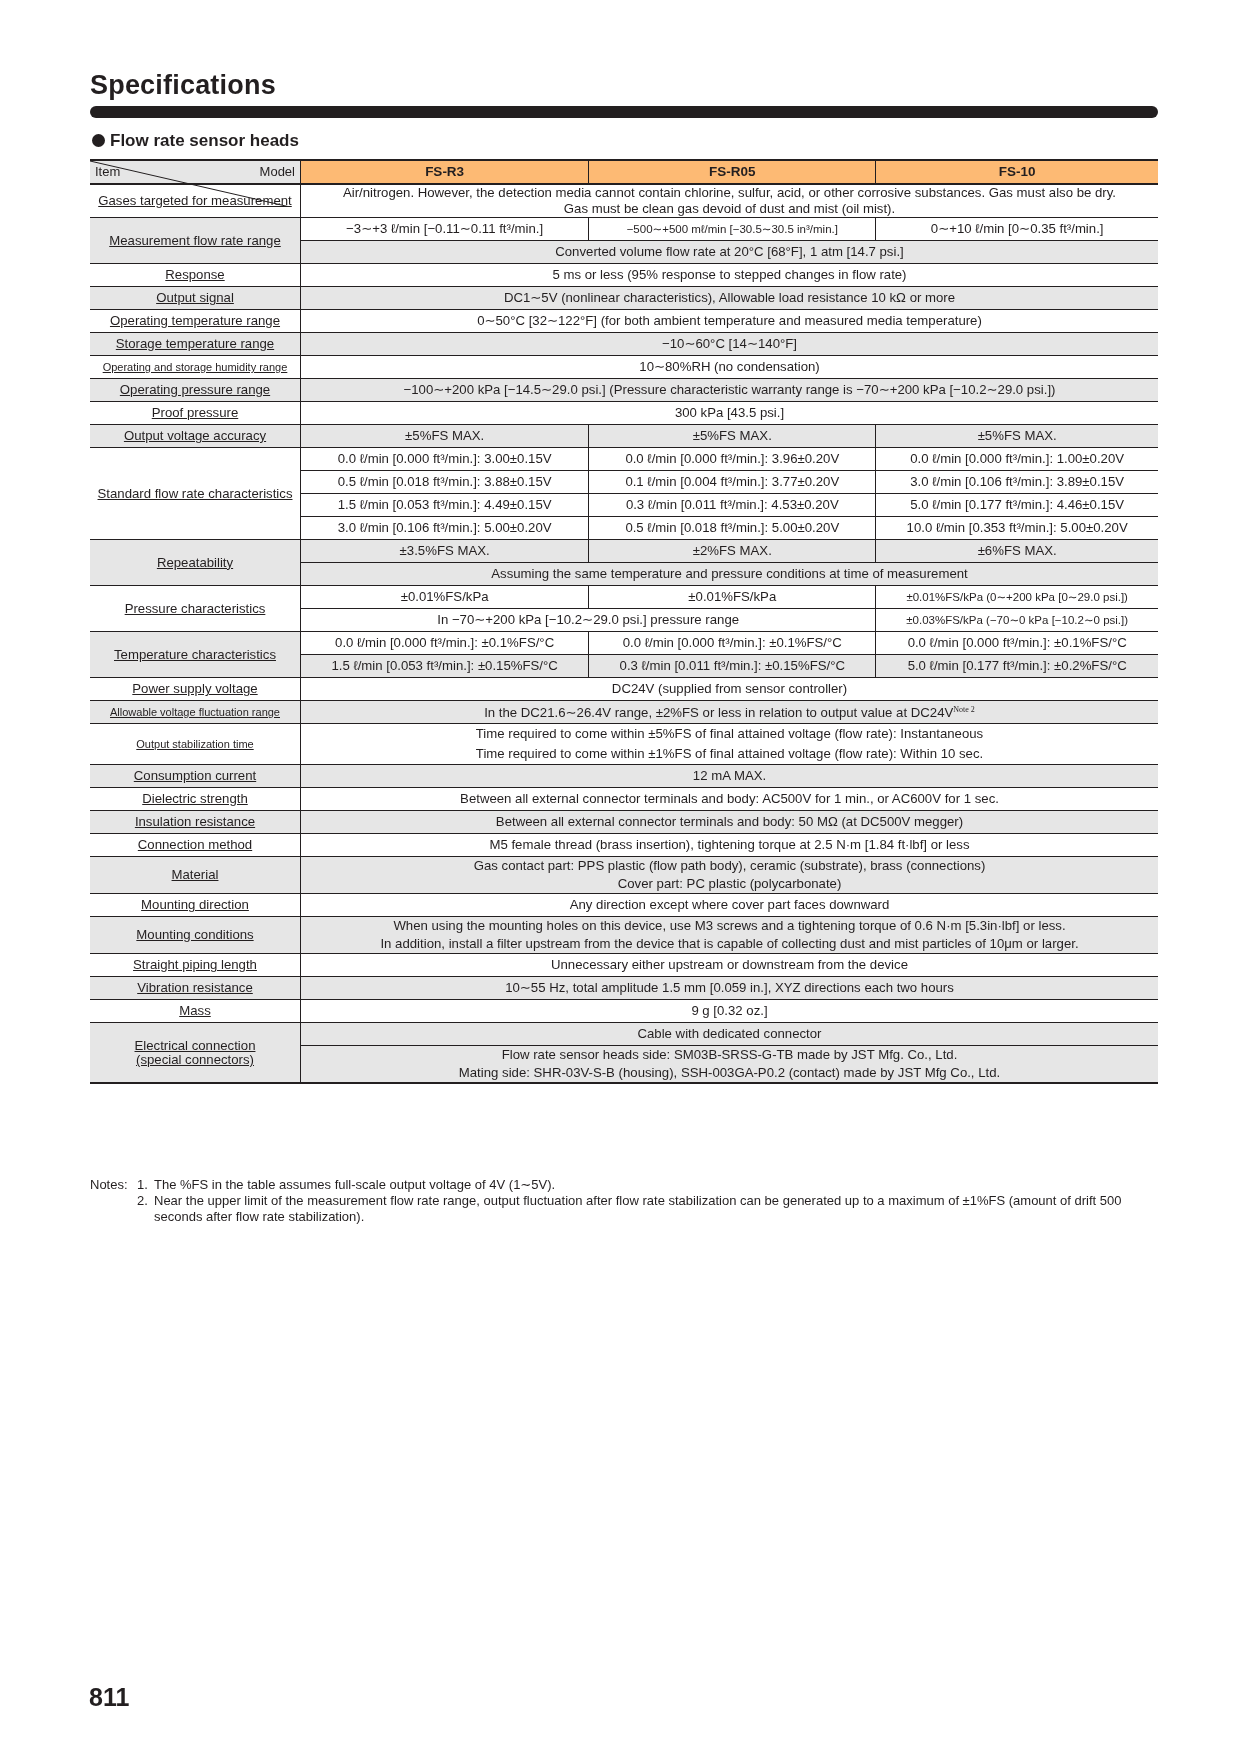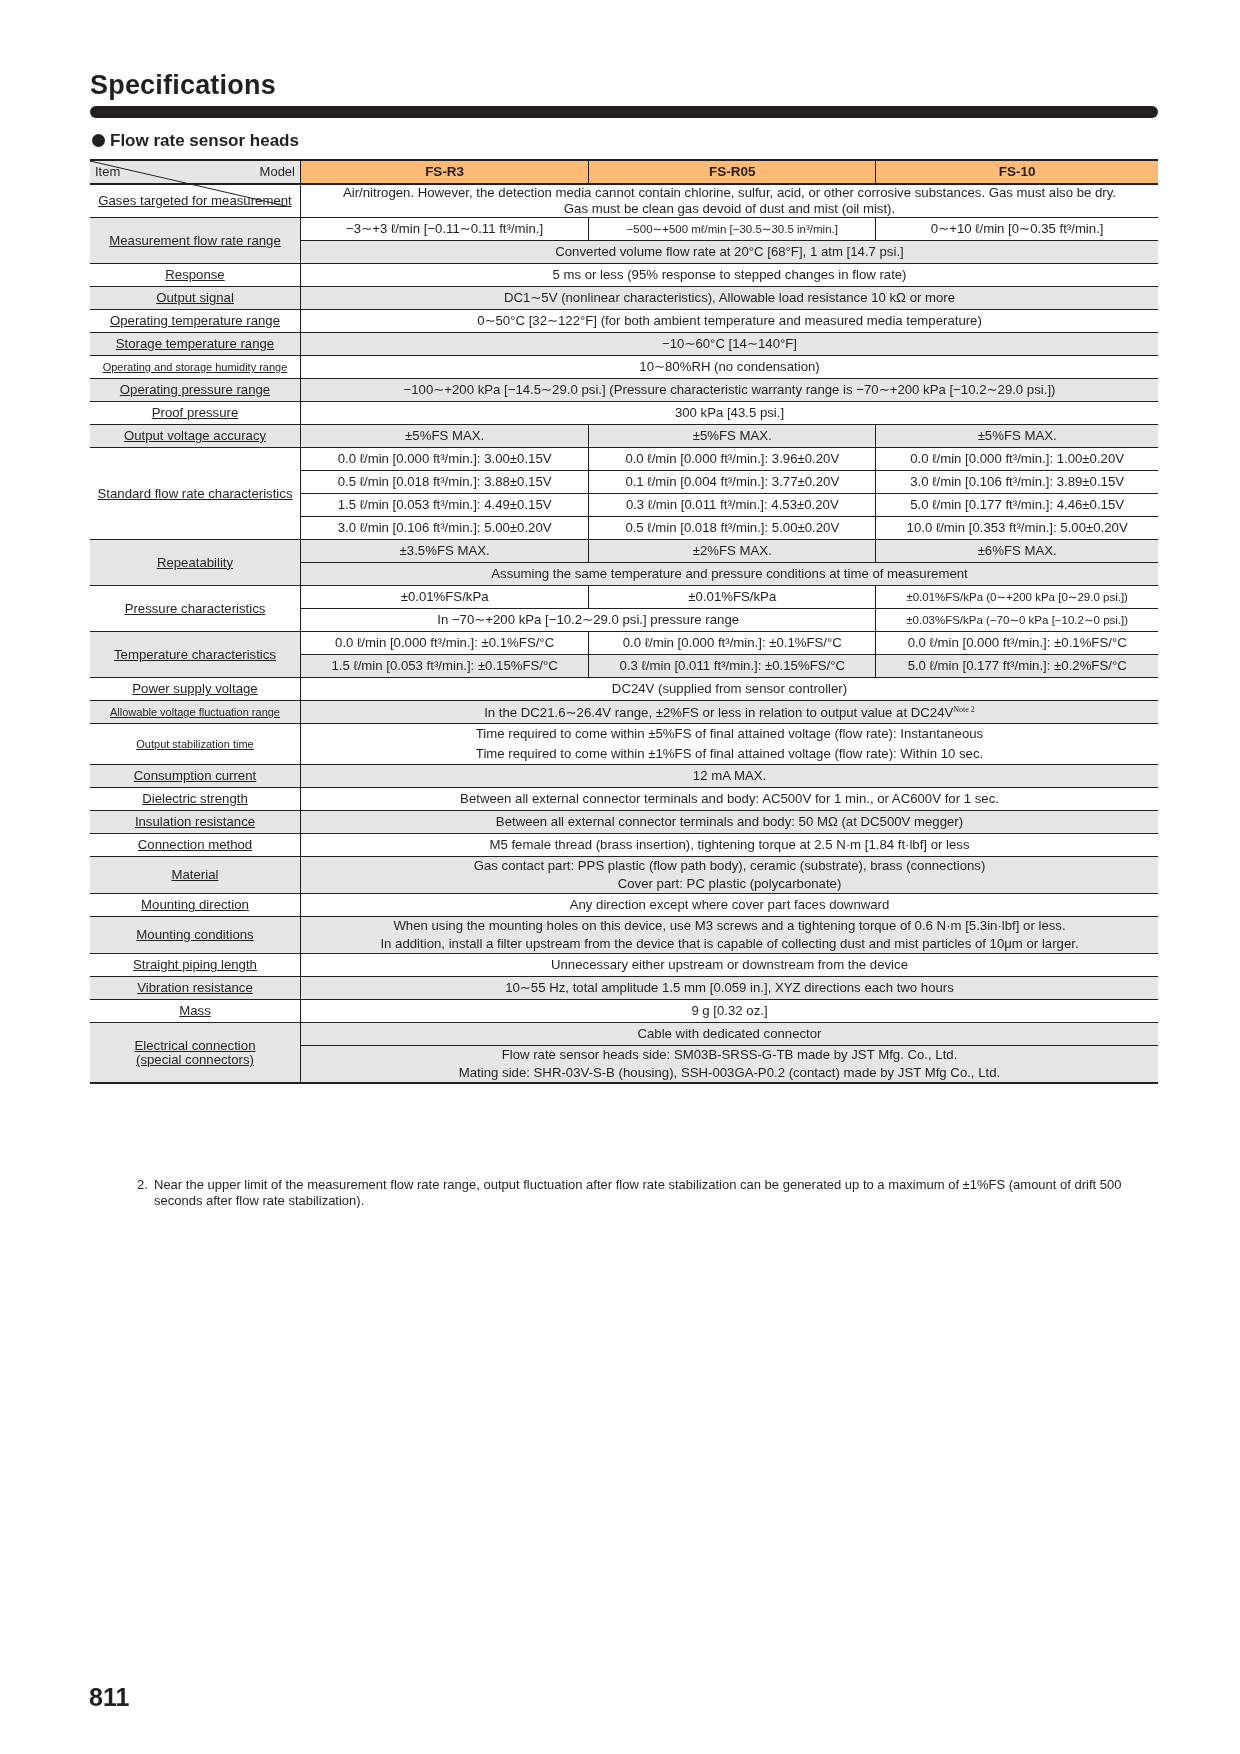--- a/index.html
+++ b/index.html
@@ -232,19 +232,24 @@
     <td class="val multi" colspan="3" style="line-height:18px;">
           <div>Flow rate sensor heads side: SM03B-SRSS-G-TB made by JST Mfg. Co., Ltd.</div>
           <div>Mating side: SHR-03V-S-B (housing), SSH-003GA-P0.2 (contact) made by JST Mfg Co., Ltd.</div>
         </td>
   </tr>
 </tbody>
   </table>
 
 <div class="notes">
   <div class="row">
+    <span class="prefix">Notes:</span>
+    <span class="num">1.</span>
+    <span>The %FS in the table assumes full-scale output voltage of 4V (1∼5V).</span>
+  </div>
+  <div class="row">
     <span class="prefix"></span>
     <span class="num">2.</span>
     <span style="width:1000px;">Near the upper limit of the measurement flow rate range, output fluctuation after flow rate stabilization can be generated up to a maximum of ±1%FS (amount of drift 500 seconds after flow rate stabilization).</span>
   </div>
 </div>
 
 <div class="page-number">811</div>
 
 </body></html>

